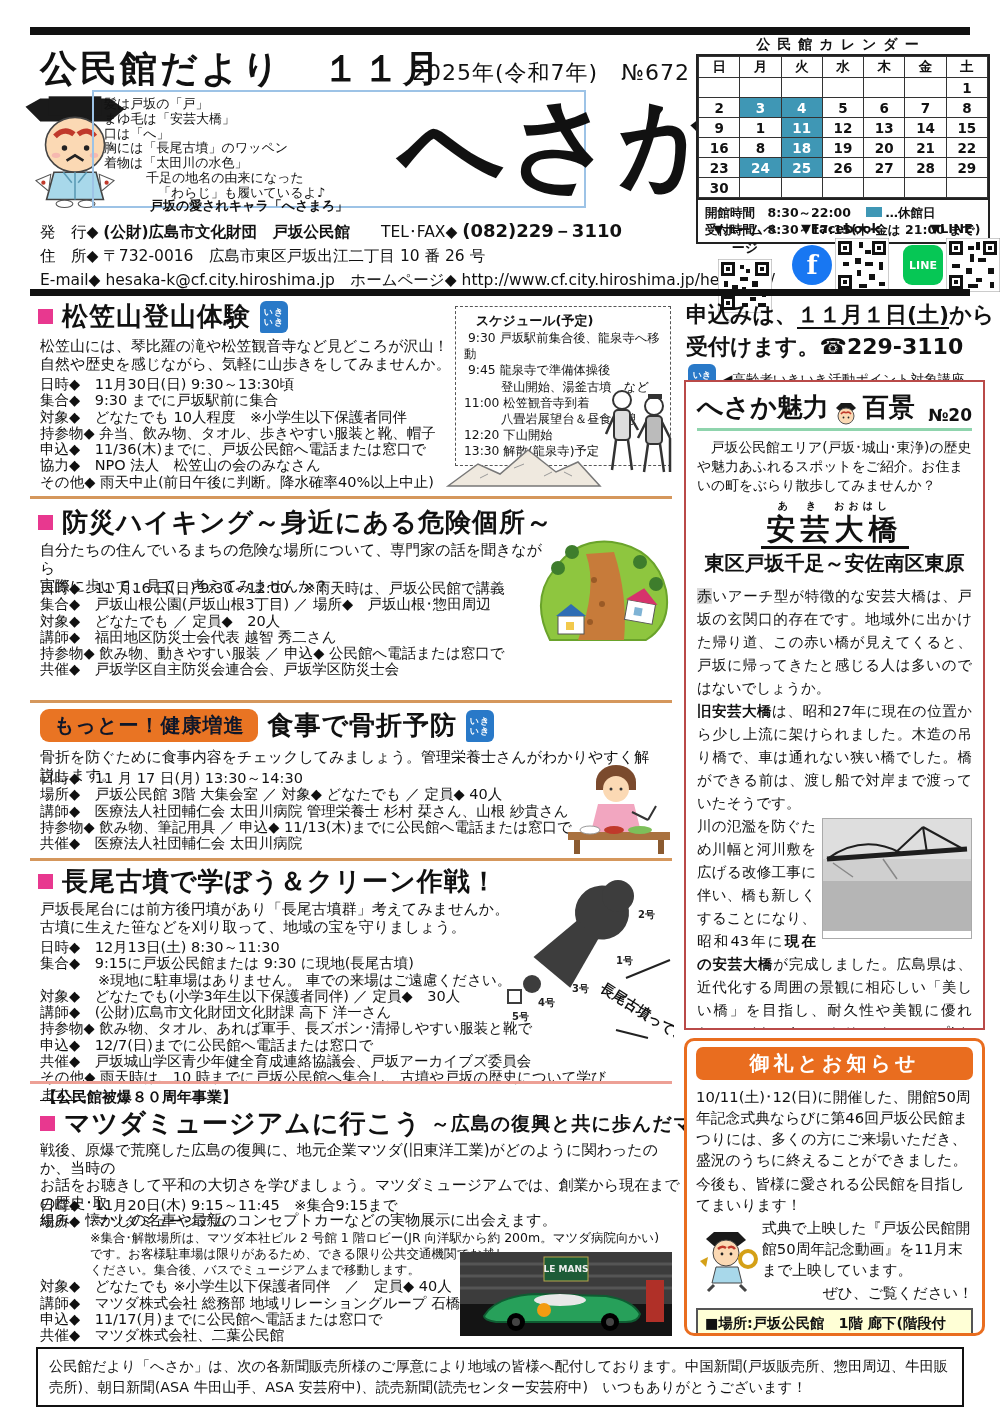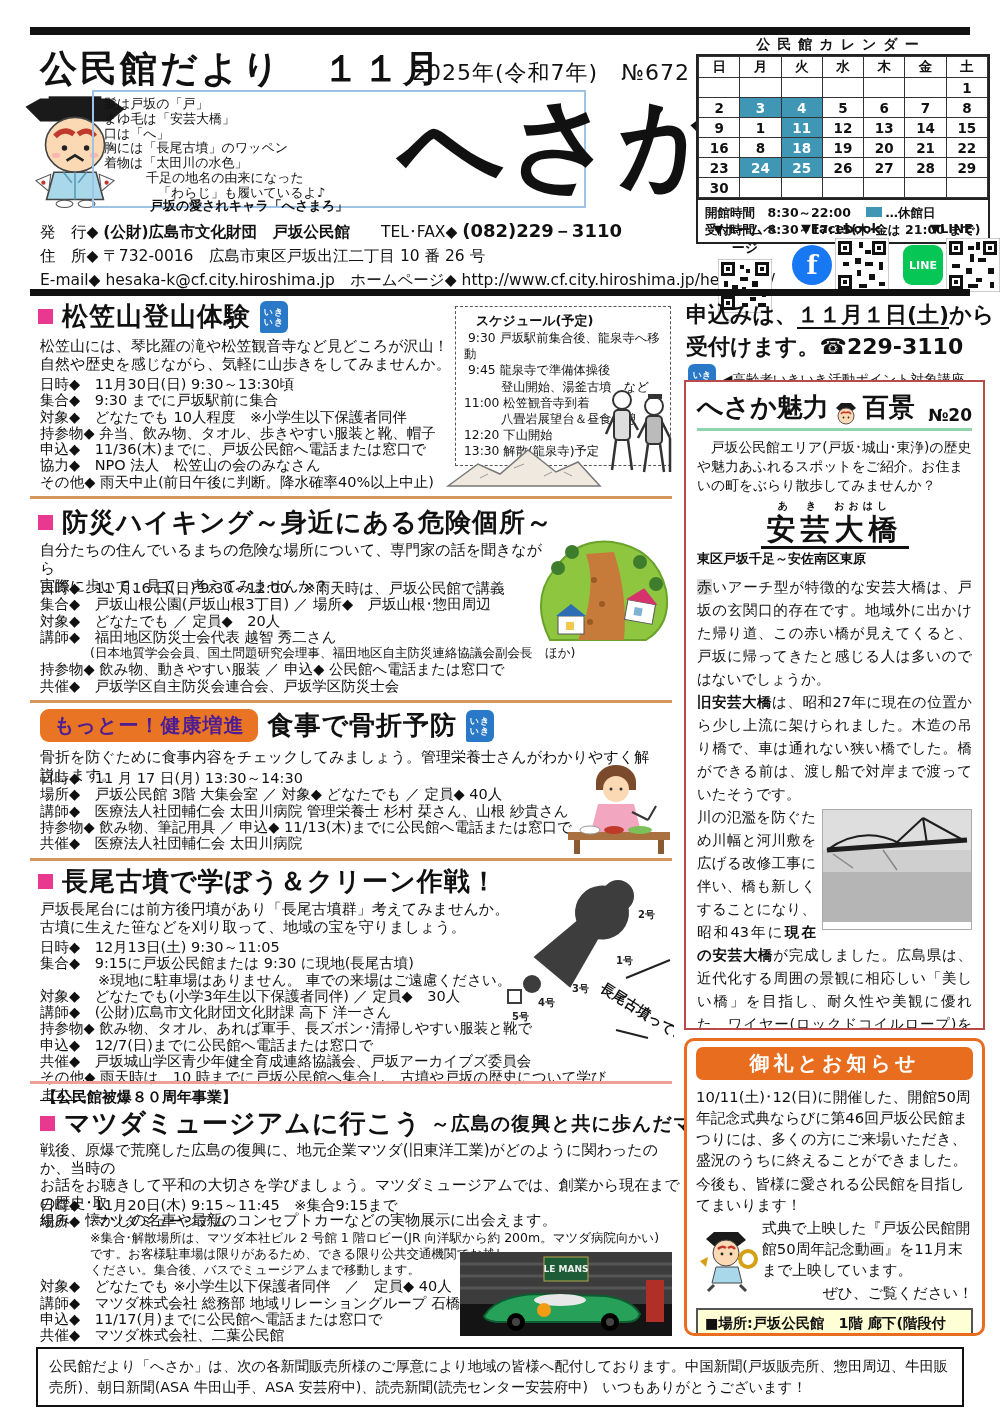--- a/index.html
+++ b/index.html
@@ -43,37 +43,37 @@
   .rows div{font-size:14.5px;line-height:16.3px;white-space:pre-wrap;}
   .rows .small{font-size:12.5px;}
   .sep{position:absolute;left:30px;width:642px;height:3px;background:#d5975c;}
   .sep.salmon{background:#eda095;}
   .ikiiki{display:inline-flex;flex-direction:column;align-items:center;justify-content:center;
           width:28px;height:32px;border-radius:6px 6px 6px 2px;background:#2979c8;color:#fff;
           font-size:9px;font-weight:bold;line-height:10px;flex:0 0 auto;}
   .schedbox{border:1.5px dashed #555;padding:5px 8px;width:198px;background:#fff;}
   .schedbox .st{font-size:13px;font-weight:bold;margin-left:12px;}
   .schedbox div.ln{font-size:12.3px;line-height:16.2px;white-space:pre-wrap;}
-  .hbadge{display:inline-block;background:#e97423;color:#4c1d95;font-size:20px;font-weight:bold;
+  .hbadge{display:inline-block;background:#e97423;color:#0f172a;font-size:20px;font-weight:bold;
           padding:3px 14px;border-radius:9px;letter-spacing:1px;}
   .subtitle{font-size:19px;}
   .tag{font-size:15px;font-weight:bold;}
   
   .apply{font-size:22px;font-weight:bold;line-height:32px;white-space:nowrap;}
   .apply .ul{border-bottom:2.5px solid #111;}
   .note-row{display:flex;align-items:center;gap:6px;font-size:13.5px;}
   .hk-box{border:2px solid #b94a48;width:301px;height:650px;padding:8px 11px;box-sizing:border-box;overflow:hidden;background:#fff;}
   .hk-title{display:flex;align-items:flex-end;gap:4px;border-bottom:3px solid #8fd4ad;padding-bottom:3px;}
   .hk-title .t{font-size:26px;font-weight:bold;white-space:nowrap;}
   .hk-title .no{font-size:17px;font-weight:bold;margin-left:auto;}
   .hk-intro{font-size:13.8px;line-height:19px;margin-top:7px;}
   .furi{font-size:10px;font-weight:bold;text-align:center;letter-spacing:4px;margin-top:4px;}
   .spot{font-size:29px;font-weight:bold;text-align:center;letter-spacing:5px;line-height:1.15;}
   .spot span{border-bottom:3px solid #111;padding:0 6px;}
-  .loc{font-size:13px;font-weight:bold;text-align:left;margin-top:4px;}
+  .loc{font-size:20px;font-weight:bold;text-align:center;margin-top:4px;}
   .hk-body{font-size:14.5px;line-height:23px;margin-top:8px;text-align:justify;}
   .hk-body p{margin:0;}
   .hl{background:#d9d9d9;}
   .hk-photo{float:right;margin:3px 0 3px 6px;border:1px solid #aaa;}
   .orei-box{border:3px solid #e96d1f;border-radius:10px;width:301px;height:298px;box-sizing:border-box;padding:6px 9px;overflow:hidden;background:#fff;}
   .orei-h{background:#e96d1f;color:#fff;font-size:20px;font-weight:bold;text-align:center;border-radius:7px;
           padding:3px 0;letter-spacing:4px;}
   .orei-p{font-size:14.8px;line-height:21px;margin-top:6px;}
   .orei-row{display:flex;gap:4px;margin-top:2px;align-items:center;}
   .ybox{background:#ffffd6;border:2px solid #555;padding:4px 7px;font-size:14.3px;font-weight:bold;line-height:19px;margin-top:5px;white-space:pre-wrap;}
@@ -345,21 +345,20 @@
   </div>
   <div class="abs intro" style="left:40px;top:541px;width:510px;">
     <div>自分たちの住んでいるまちの危険な場所について、専門家の話を聞きながら</div>
       <div>実際に歩いて、見て、考えてみませんか？</div>
   </div>
   <div class="abs rows" style="left:40px;top:580px;width:640px;">
     <div>日時◆　11 月16 日(日) 9:30～12:00　※雨天時は、戸坂公民館で講義</div>
       <div>集合◆　戸坂山根公園(戸坂山根3丁目) ／ 場所◆　戸坂山根･惣田周辺</div>
       <div>対象◆　どなたでも ／ 定員◆　20人</div>
       <div>講師◆　福田地区防災士会代表 越智 秀二さん</div>
-      <div class="small">　　　　(日本地質学会会員、国土問題研究会理事、福田地区自主防災連絡協議会副会長　ほか)</div>
       <div>持参物◆ 飲み物、動きやすい服装 ／ 申込◆ 公民館へ電話または窓口で</div>
       <div>共催◆　戸坂学区自主防災会連合会、戸坂学区防災士会</div>
   </div>
   <svg class="abs" style="left:528px;top:528px;" width="144" height="118" viewBox="0 0 144 118">
     <path d="M22 112 Q2 72 26 42 Q48 10 84 14 Q128 20 138 62 Q144 96 118 112 Z" fill="#8ec63f" stroke="#6aa32b" stroke-width="2"></path>
     <path d="M58 26 Q70 60 50 112 L96 112 Q100 68 86 24 Z" fill="#c77b3a"></path>
     <circle cx="66" cy="52" r="3" fill="#9a5a26"></circle>
       <circle cx="74" cy="76" r="3" fill="#9a5a26"></circle>
       <circle cx="62" cy="94" r="3" fill="#9a5a26"></circle>
     <circle cx="30" cy="40" r="7" fill="#3e7d2c"></circle>
@@ -415,21 +414,21 @@
 
   <div class="abs art-title" style="left:38px;top:864px;">
     <span class="bullet"></span>
     <span>長尾古墳で学ぼう＆クリーン作戦！</span>
   </div>
   <div class="abs intro" style="left:40px;top:900px;width:470px;">
     <div>戸坂長尾台には前方後円墳があり「長尾古墳群」考えてみませんか。</div>
       <div>古墳に生えた笹などを刈り取って、地域の宝を守りましょう。</div>
   </div>
   <div class="abs rows" style="left:40px;top:939px;width:580px;">
-    <div>日時◆　12月13日(土) 9:30～11:05</div>
+    <div>日時◆　12月13日(土) 8:30～11:30</div>
       <div>集合◆　9:15に戸坂公民館または 9:30 に現地(長尾古墳)</div>
       <div>　　　　※現地に駐車場はありません。 車での来場はご遠慮ください。</div>
       <div>対象◆　どなたでも(小学3年生以下保護者同伴) ／ 定員◆　30人</div>
       <div>講師◆　(公財)広島市文化財団文化財課 高下 洋一さん</div>
       <div>持参物◆ 飲み物、タオル、あれば軍手、長ズボン･清掃しやすい服装と靴で</div>
       <div>申込◆　12/7(日)までに公民館へ電話または窓口で</div>
       <div>共催◆　戸坂城山学区青少年健全育成連絡協議会、戸坂アーカイブズ委員会</div>
       <div class="u">その他◆ 雨天時は、10 時までに戸坂公民館へ集合し、古墳や戸坂の歴史について学びます。</div>
   </div>
   <svg class="abs" style="left:498px;top:872px;" width="176" height="168" viewBox="0 0 176 168">

